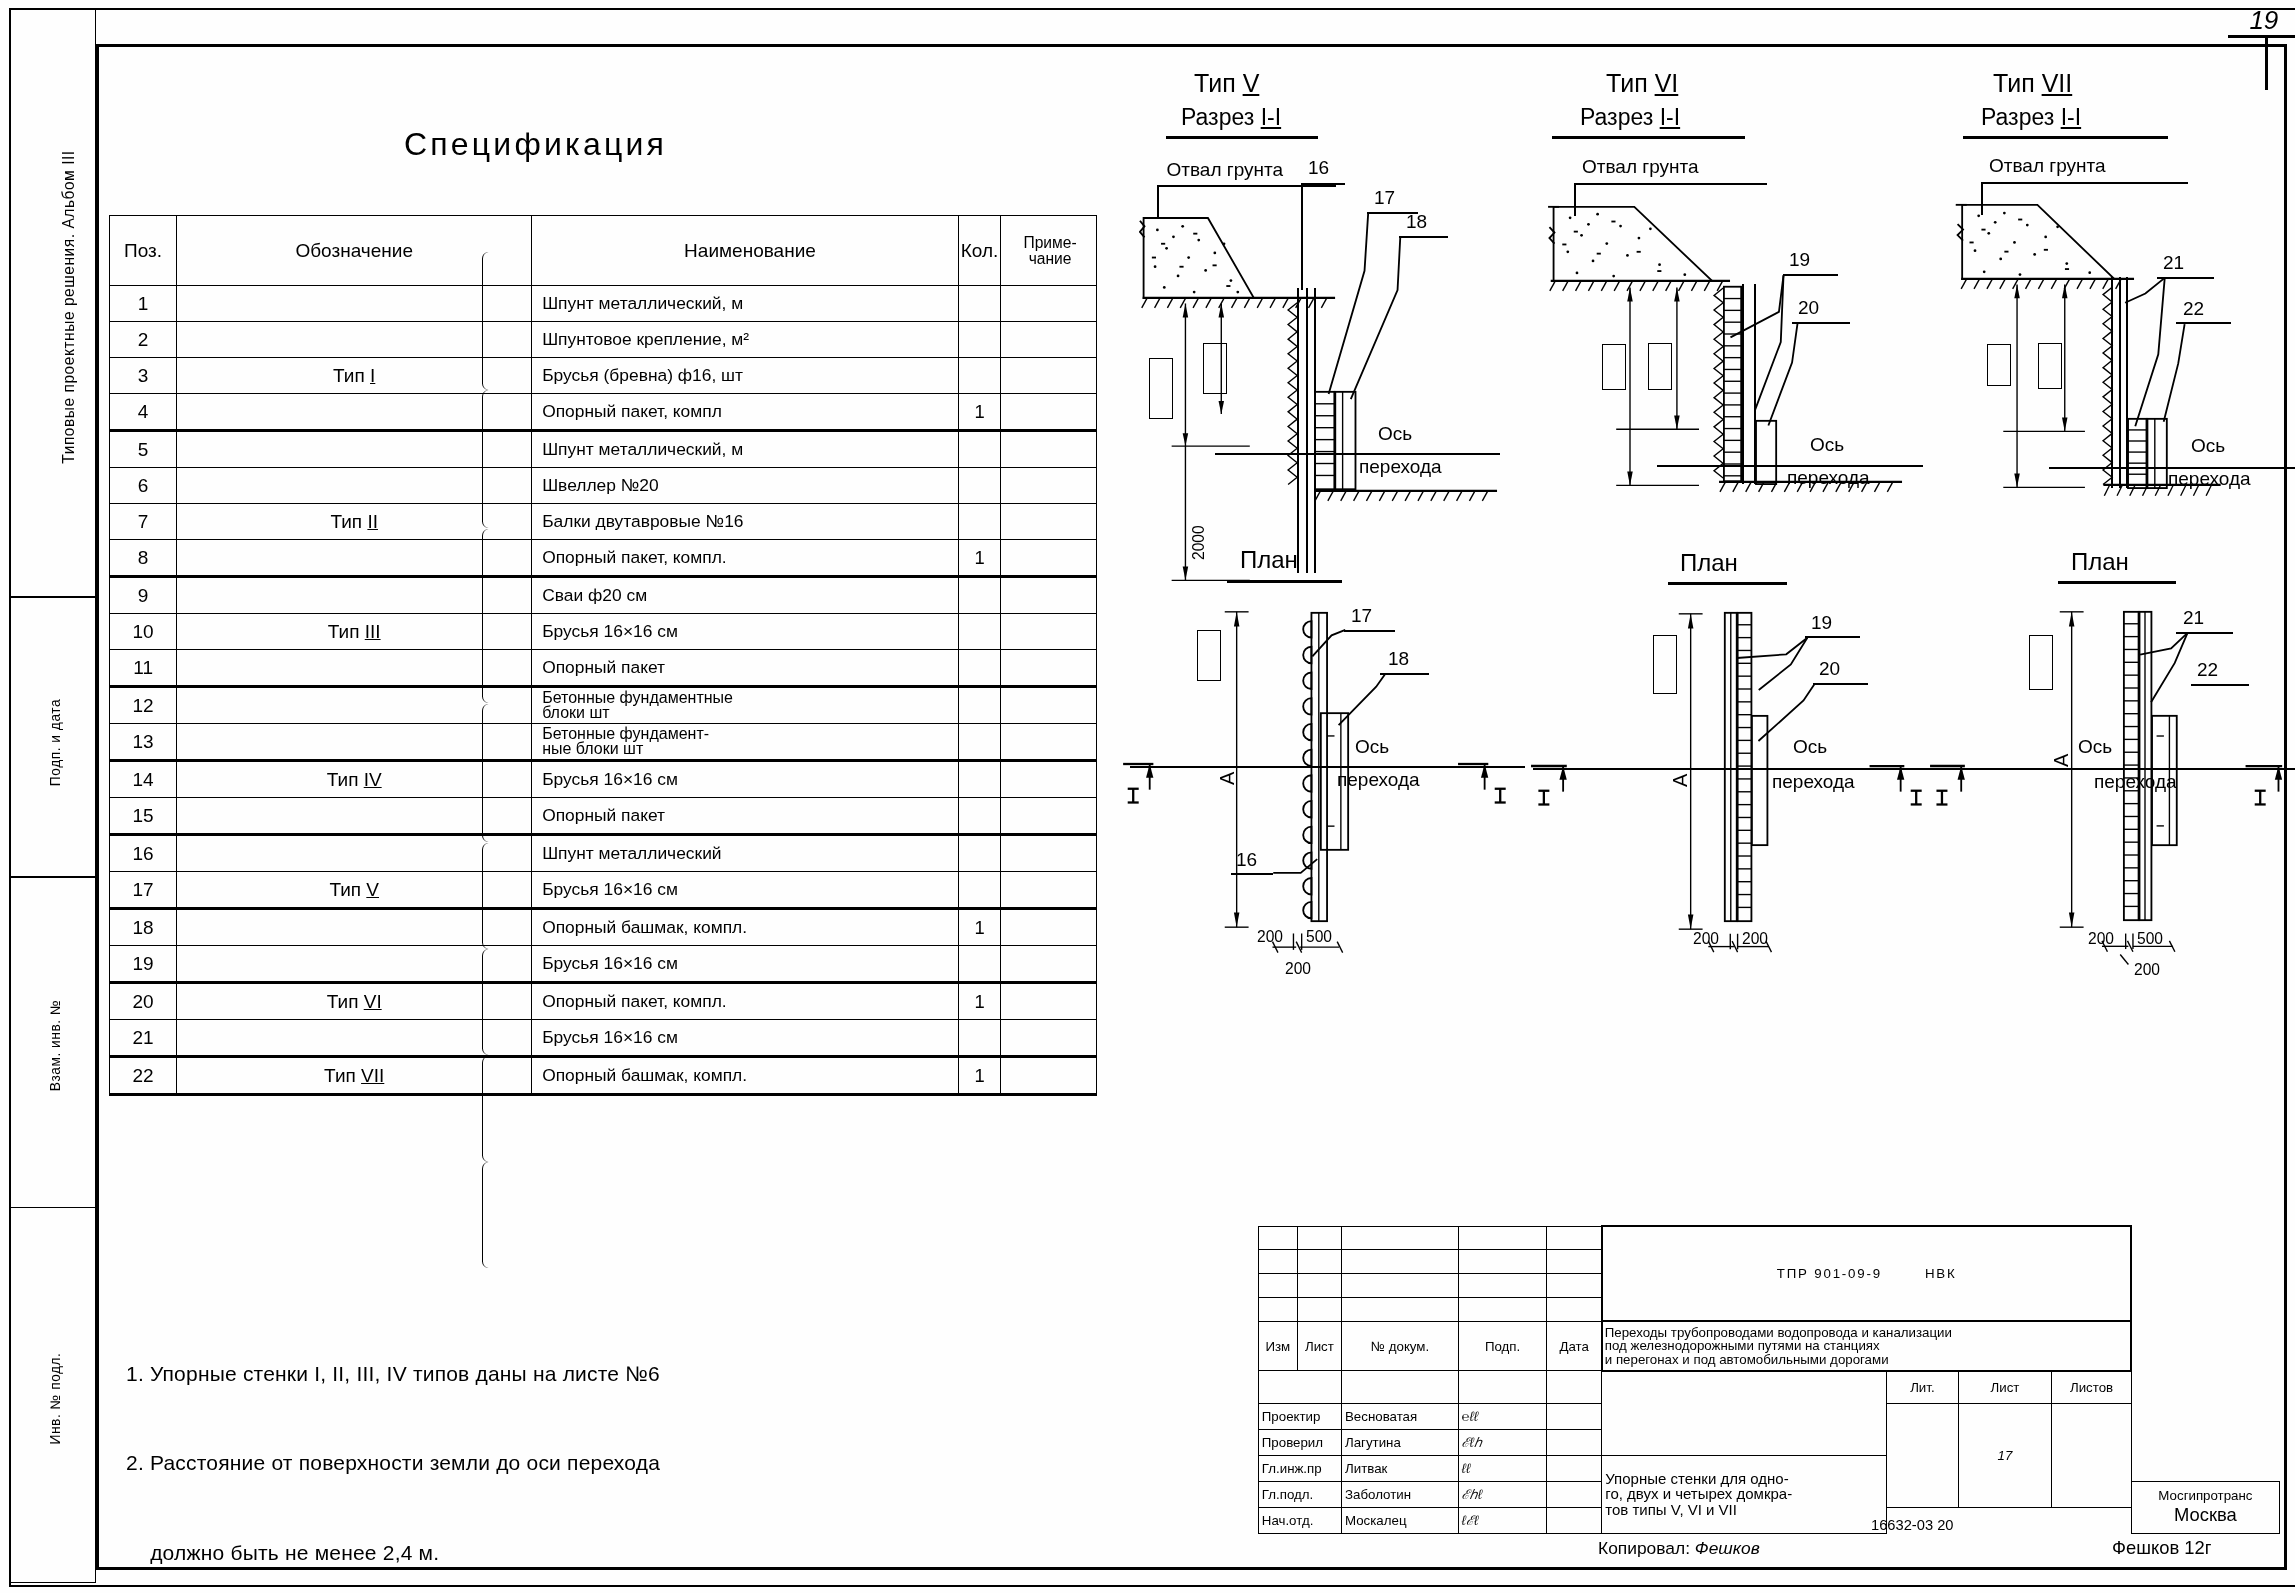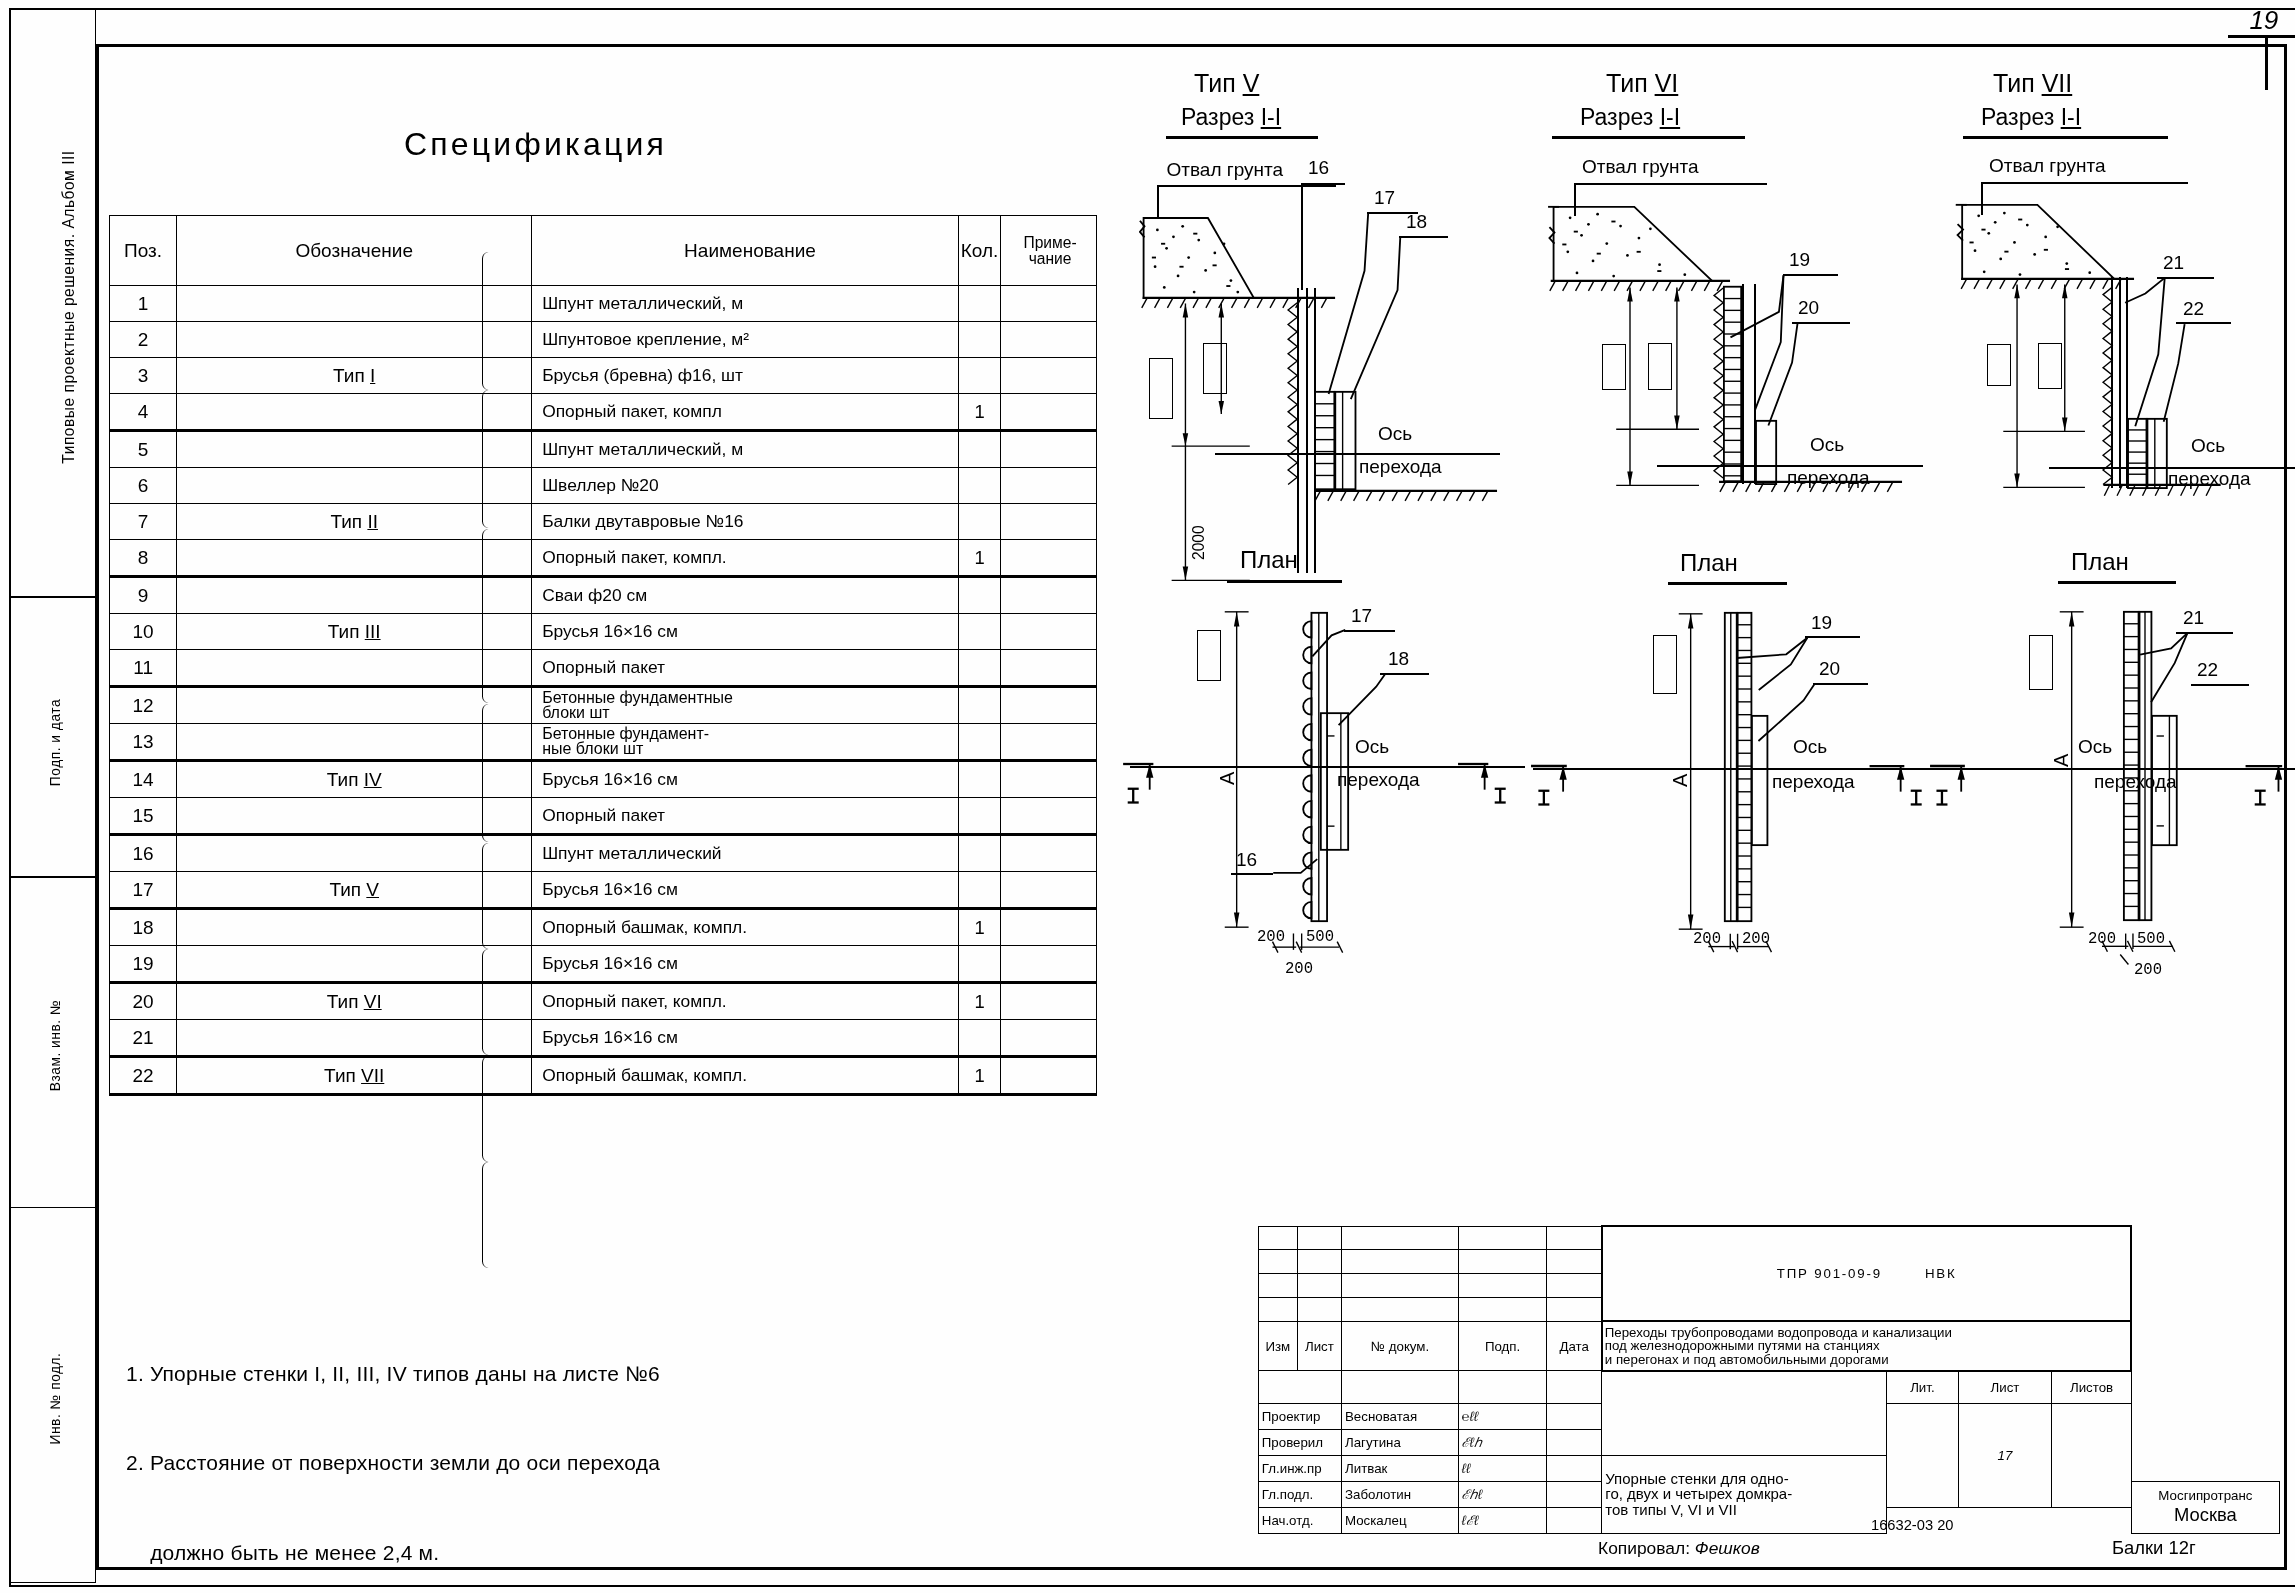--- a/index.html
+++ b/index.html
@@ -73,21 +73,21 @@
   
   #notes{left:126px;top:1299px;font-size:21px;line-height:1.42;}
   #notes div{white-space:pre;}
 
   
   .dg{position:absolute;}
   .dg .hd1{position:absolute;font-size:25px;white-space:nowrap;}
   .dg .hd2{position:absolute;font-size:23px;white-space:nowrap;}
   .dg .hdline{position:absolute;height:2.8px;background:#000;}
   .lbl{position:absolute;font-size:19px;white-space:nowrap;}
-  .dim{position:absolute;font-size:15.6px;white-space:nowrap;font-family:Liberation Mono, monospace;}
+  .dim{position:absolute;font-size:15.6px;white-space:nowrap;}
   .dimv{position:absolute;font-size:15.6px;white-space:nowrap;
         transform:rotate(-90deg);transform-origin:left top;}
   .pile{position:absolute;border:1.8px solid #000;box-sizing:border-box;}
   .thin{position:absolute;background:#000;}
 
   
   #tb{position:absolute;left:1258px;top:1225px;width:1022px;height:309px;}
   #tb table{border-collapse:collapse;width:100%;height:100%;}
   #tb td{border:1.4px solid #000;padding:0 2.8px;font-size:13.3px;vertical-align:middle;}
   #tb .bold{border-width:2.3px;}
@@ -1229,16 +1229,16 @@
       </tr>
     </tbody>
       </table>
   </div>
 
   <div id="footer">
     <span>Копировал:</span>
     <span class="hand">Фешков</span>
   </div>
   <div id="copy-no">16632-03   20</div>
-  <div id="fmt">Балки 12г</div>
+  <div id="fmt">Фешков 12г</div>
 
 </div>
 
 
 </body></html>

